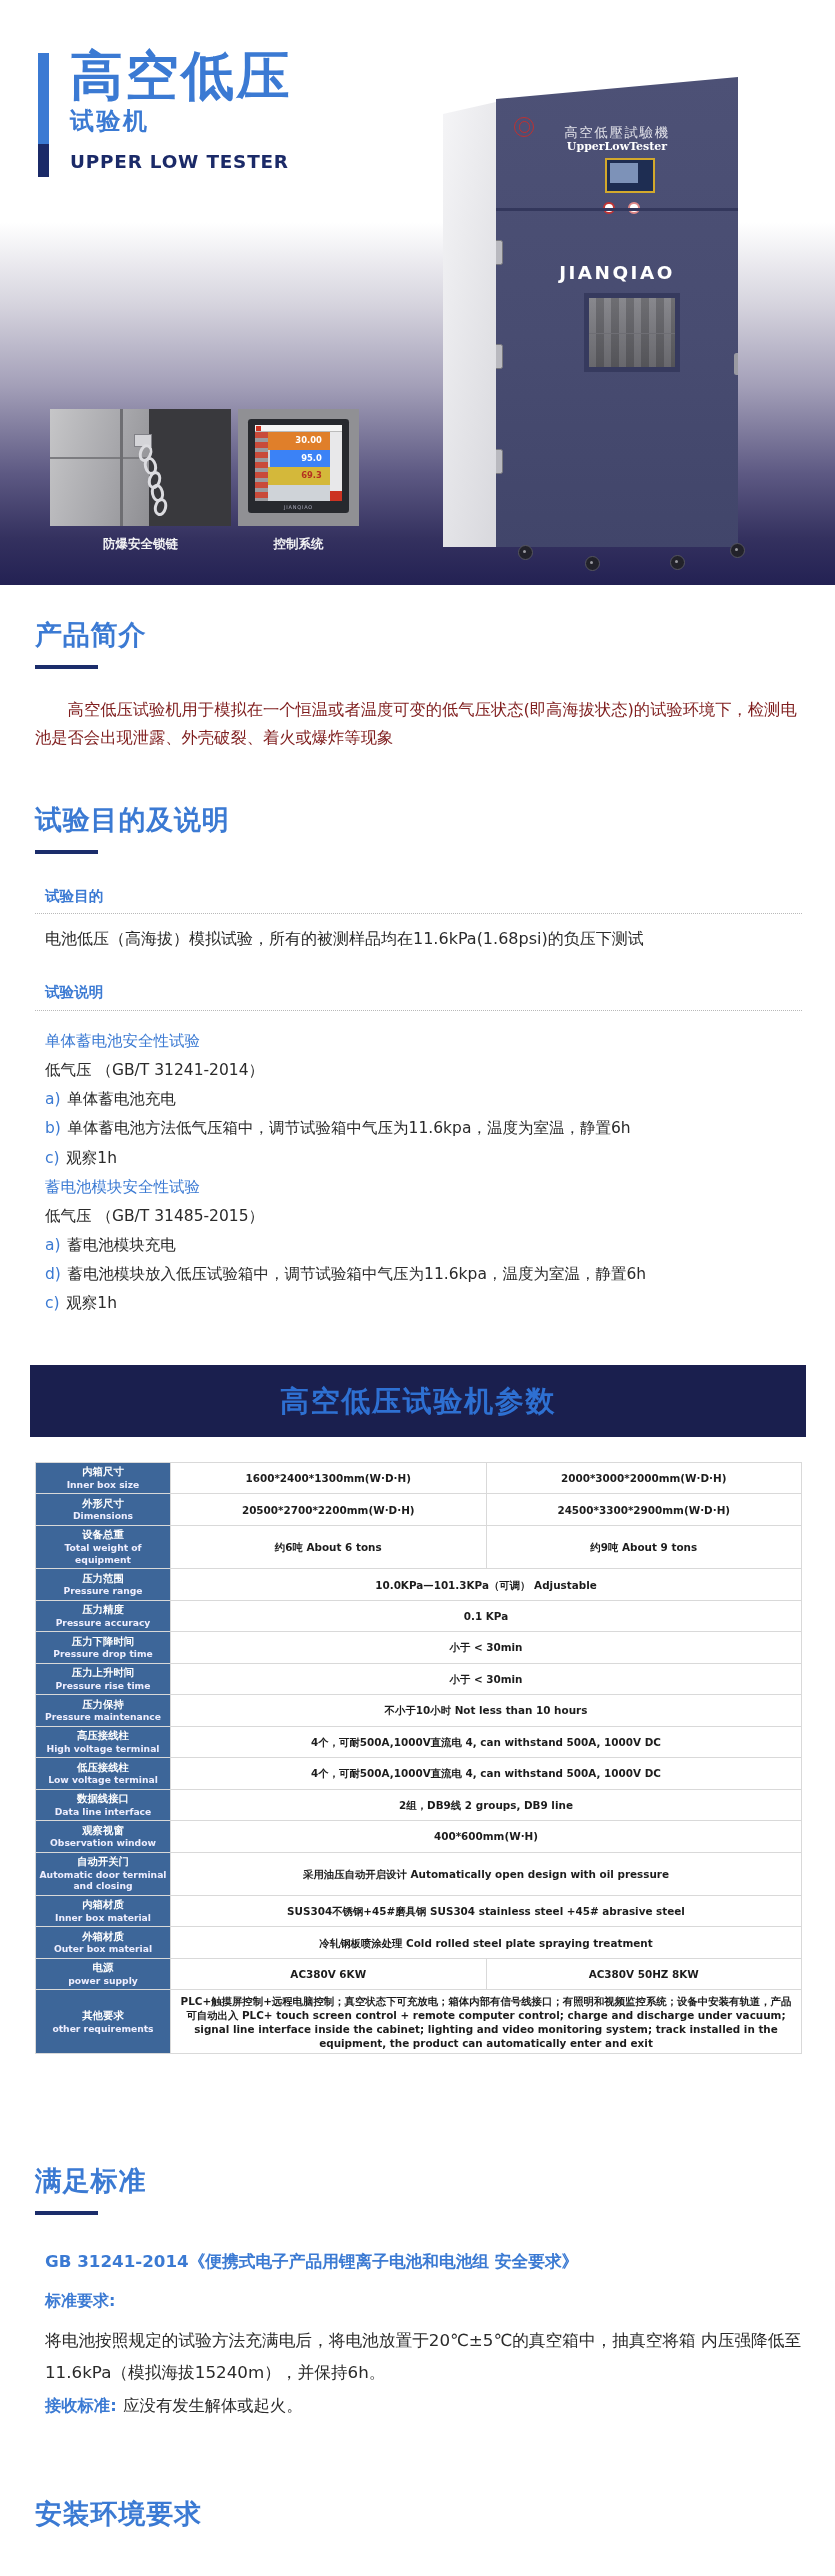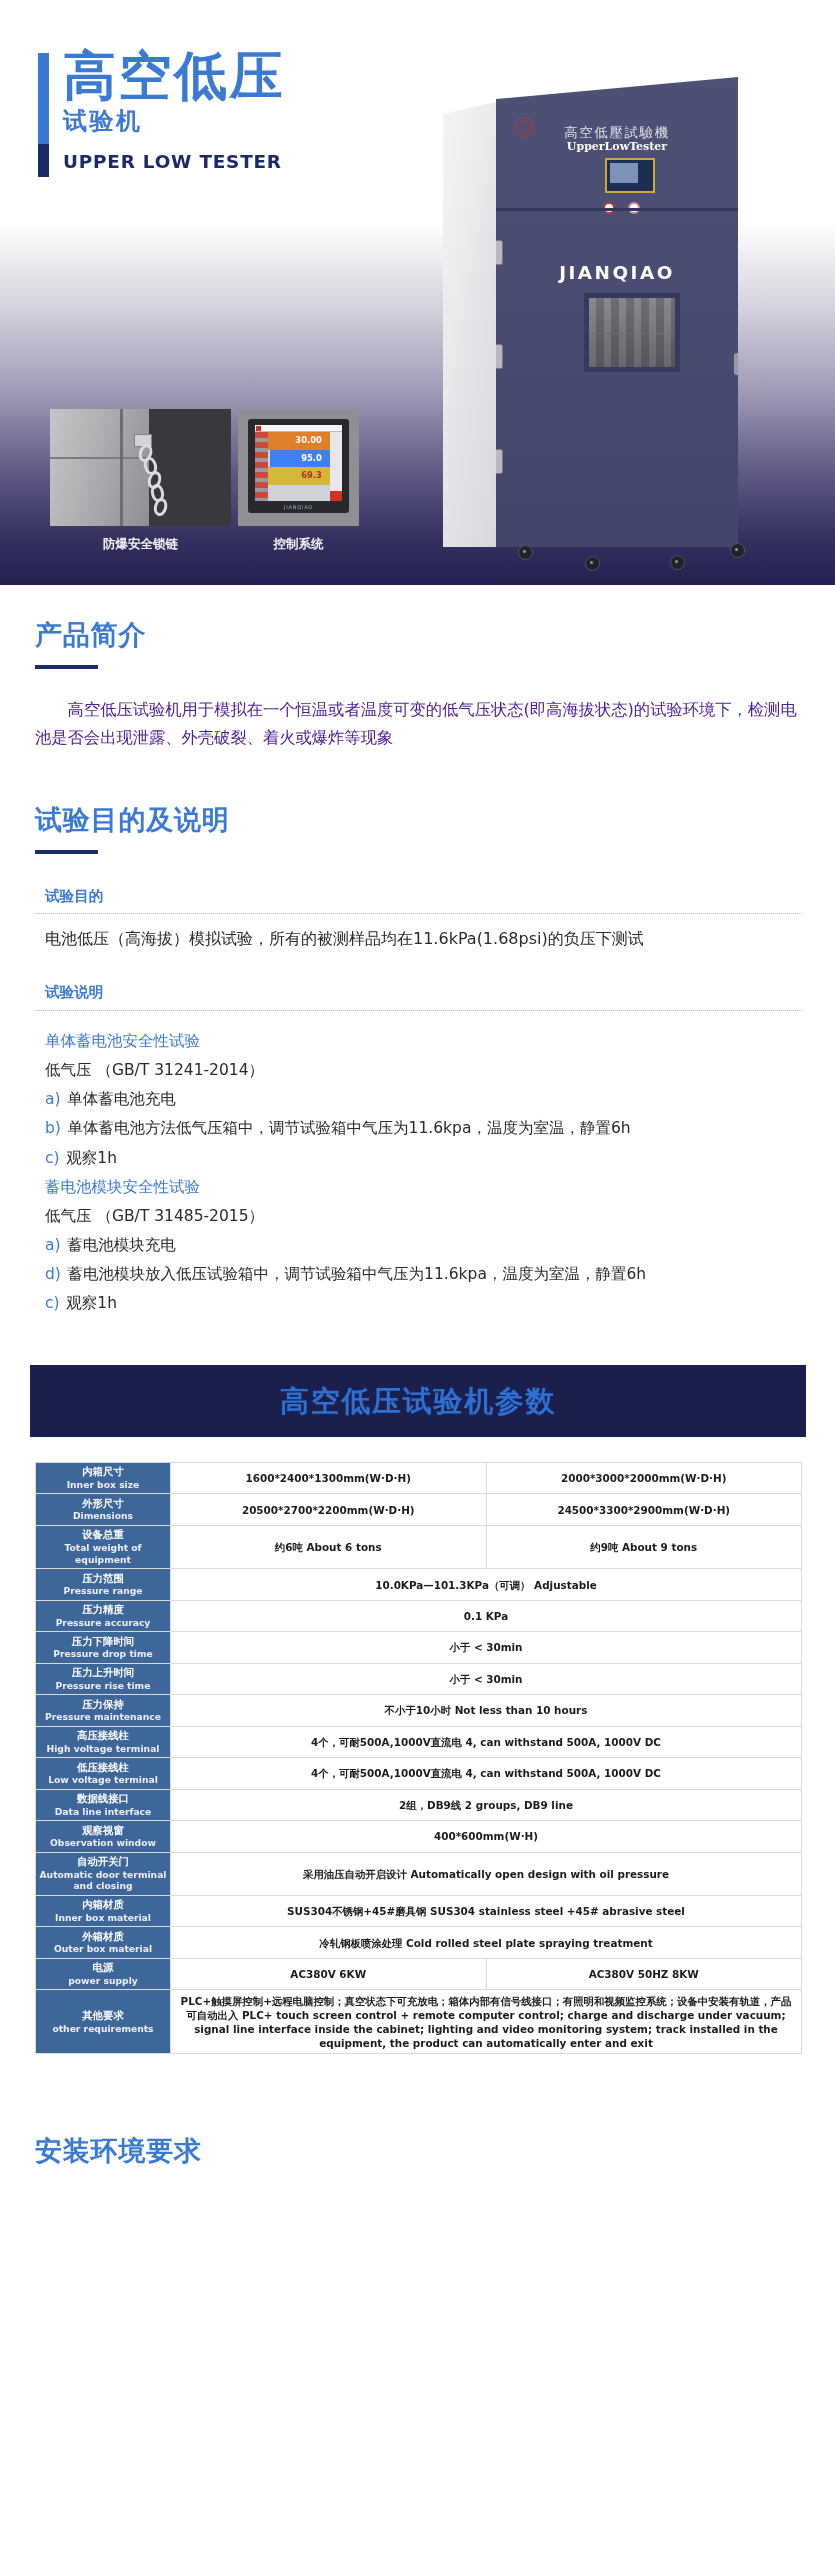--- a/index.html
+++ b/index.html
@@ -6,21 +6,21 @@
   html,body { background:#fff; }
   body {
     width:835px; height:2576px; position:relative;
     font-family:"DejaVu Sans","Liberation Sans",sans-serif;
     color:#2a2a2a; overflow:hidden;
   }
   
   .hero { position:relative; width:835px; height:585px;
     background:linear-gradient(180deg,#ffffff 0%,#ffffff 38%,#d6d4de 52%,#a39fb8 66%,#5d5983 81%,#34315f 92%,#232153 100%);
   }
-  .brand-block { position:absolute; left:38px; top:48px; }
+  .brand-block { position:absolute; left:38px; top:48px;padding-left:7px; }
   .vbar { position:absolute; left:0; top:5px; width:11px; height:124px;
     background:linear-gradient(180deg,#3b7ad3 0 73%,#1b2a68 73% 100%); }
   .brand-text { margin-left:25px; }
   .title-cn { font-size:53px; font-weight:bold; color:#3b7ad3; letter-spacing:2.5px; line-height:1.05; }
   .subtitle-cn { font-size:24px; font-weight:bold; color:#3b7ad3; letter-spacing:2.5px; margin-top:1.7px; }
   .title-en { font-size:18.4px; font-weight:800; color:#1b2a68; letter-spacing:0.8px; margin-top:13.4px; }
   
   .machine { position:absolute; left:376px; top:0; width:459px; height:585px; }
   .m-side { position:absolute; left:67px; top:92px; width:53px; height:455px;
     background:linear-gradient(100deg,#f5f5f7,#d8d8dd);
@@ -92,21 +92,21 @@
   .r-hum { background:#3b82f6; color:#fff;margin-left:15px; }
   .r-kpa { background:#d4b83a; color:#b53020; }
   .panel-label { position:absolute; left:0; right:0; bottom:2.5px; text-align:center; font-size:5px; color:#aab; letter-spacing:0.8px; }
   .thumb-cap { position:absolute; top:536px; text-align:center; font-size:12.5px; color:#f2f2f4; font-weight:bold; }
   .cap1 { left:50px; width:181px; } .cap2 { left:238px; width:121px; }
   
   .content { padding:0 33px 0 35px; }
   .sec-heading { font-size:27px; font-weight:bold; color:#3b7ad3; letter-spacing:0.8px; }
   .dash { width:63px; height:4.2px; background:#1b2d6b; margin-top:11.7px; }
   .intro-head { padding-top:32px; }
-  .intro-body { margin-top:27px; font-size:16.3px; line-height:28px; color:#4c1d95; text-indent:2em; }
+  .intro-body { margin-top:27px; font-size:16.3px; line-height:28px; color:#7f1d1d; text-indent:2em; }
   .purpose-head { margin-top:50px; }
   .sub-title { margin-top:33px; padding-left:10px; font-size:14.6px; font-weight:bold; color:#3b7ad3; }
   .dotted { margin-top:7.5px; border-top:1.7px dotted #b9b9b9; }
   .sub-body { margin-top:15px; padding-left:10px; font-size:16px; color:#2a2a2a; }
   .spec-list { margin-top:22px; padding-left:10px; }
   .spec-line { margin-bottom:11.7px; font-size:15.5px; line-height:17.5px; color:#2a2a2a; }
   .spec-line .letter { color:#3b7ad3; margin-right:6.7px; }
   .spec-line.blue { color:#3b7ad3; }
   
   .param-banner { margin:52px -4.2px 0 -5px; height:72px; background:#1a1f4e; text-align:center; }
@@ -298,20 +298,30 @@
           <td>AC380V 6KW</td>
           <td>AC380V 50HZ 8KW</td>
         </tr>
     <tr>
           <th><span>其他要求</span><span class="en">other requirements</span></th>
           <td colspan="2">PLC+触摸屏控制+远程电脑控制；真空状态下可充放电；箱体内部有信号线接口；有照明和视频监控系统；设备中安装有轨道，产品可自动出入 PLC+ touch screen control + remote computer control; charge and discharge under vacuum; signal line interface inside the cabinet; lighting and video monitoring system; track installed in the equipment, the product can automatically enter and exit</td>
         </tr>
   </tbody>
     </table>
 
+  <div class="standards-head">
+    <div class="sec-heading">满足标准</div>
+    <div class="dash"></div>
+    <div class="gb-line">GB 31241-2014《便携式电子产品用锂离子电池和电池组 安全要求》</div>
+    <div class="req-label">标准要求:</div>
+    <div class="req-body">将电池按照规定的试验方法充满电后，将电池放置于20℃±5℃的真空箱中，抽真空将箱 内压强降低至 11.6kPa（模拟海拔15240m），并保持6h。</div>
+    <div class="accept-line">
+      <span class="lbl">接收标准:</span><span>应没有发生解体或起火。</span>
+    </div>
+  </div>
 
   <div class="install-head">
     <div class="sec-heading">安装环境要求</div>
 
   </div>
 
 </div>
 
 
 </body></html>

